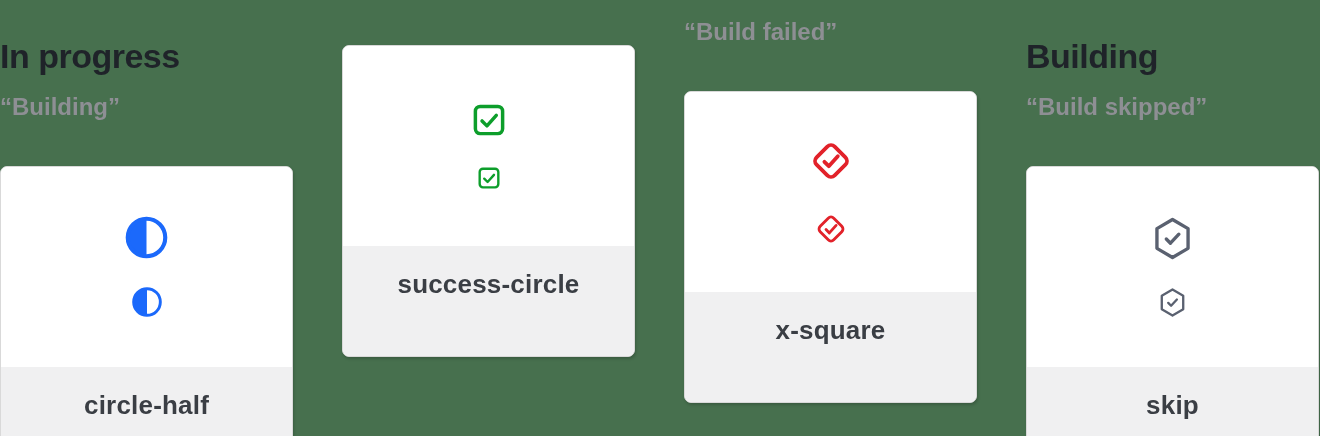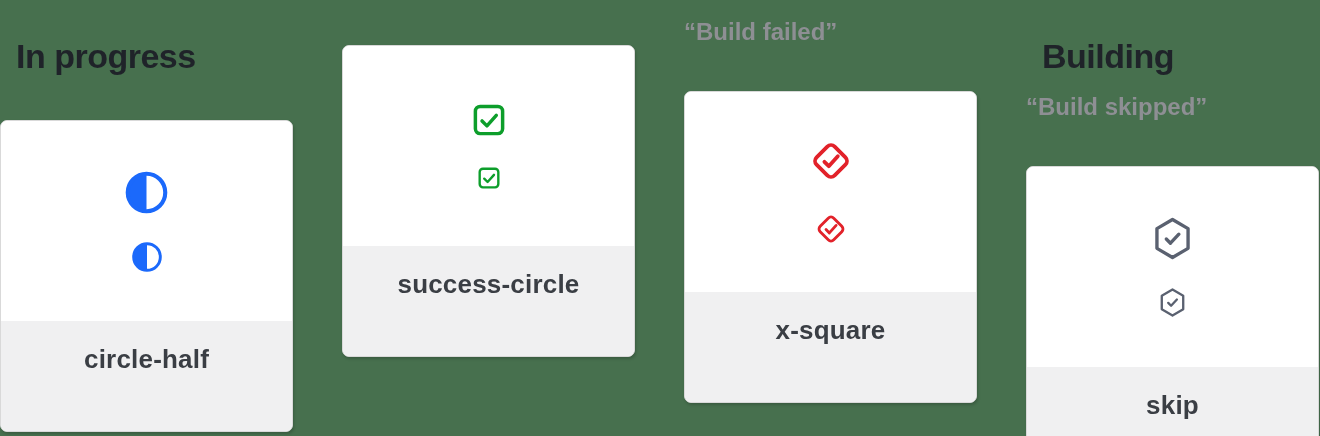--- a/index.html
+++ b/index.html
@@ -16,21 +16,21 @@
   .columns {
     display: flex;
     gap: 49px;
     width: 1320px;
   }
   .column {
     width: 293px;
     flex: 0 0 293px;
   }
   .col-title {
-    margin: 38px 0 0 16px;
+    margin: 38px 0 0 0;
     font-size: 34px;
     line-height: 1.1;
     font-weight: 700;
     letter-spacing: -0.5px;
     color: #1f2329;
   }
   .col-subtitle {
     margin: 18px 0 0 0;
     font-size: 24px;
     line-height: 1.15;
@@ -70,20 +70,21 @@
     color: #3a3e44;
   }
 </style>
 </head>
 <body>
 
 <div class="columns">
 
   <div class="column">
     <h2 class="col-title">In progress</h2>
+    <p class="col-subtitle">“Building”</p>
     <div class="card">
       <div class="card-body">
         <span class="icon-wrap">
           <svg width="45" height="45" viewBox="0 0 24 24" fill="none" color="#1b69fb">
             <path d="M12 2 A10 10 0 0 0 12 22 Z" fill="currentColor"></path>
             <circle cx="12" cy="12" r="10" stroke="currentColor" stroke-width="2.2" fill="none"></circle>
           </svg>
         </span>
         <span class="icon-wrap">
           <svg width="32" height="32" viewBox="0 0 24 24" fill="none" color="#1b69fb">

